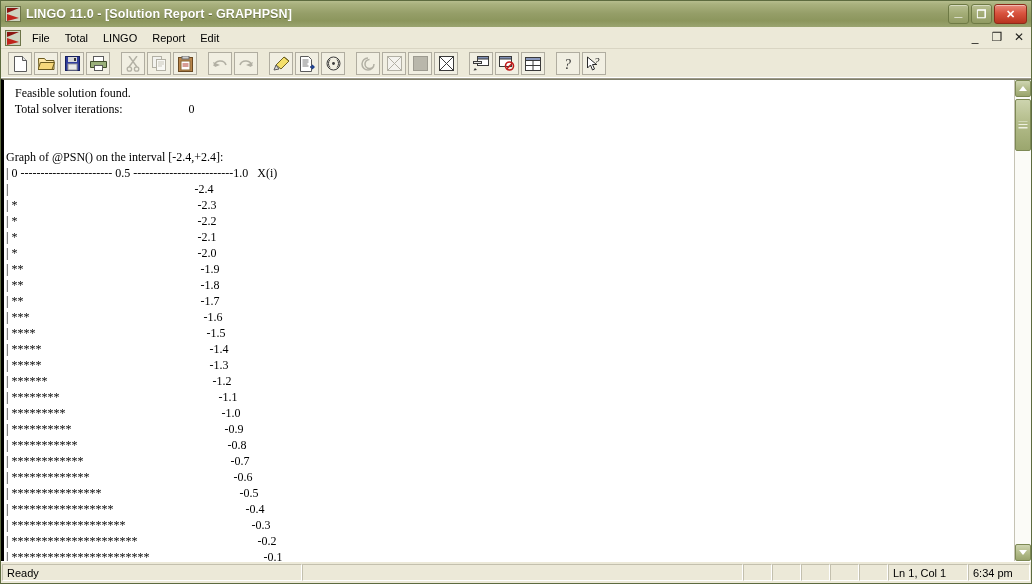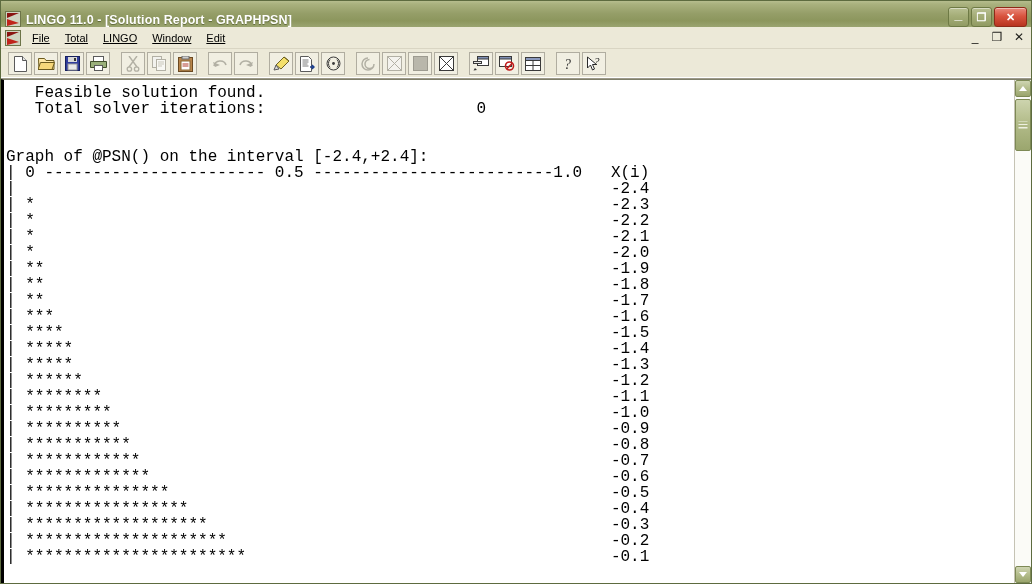--- a/index.html
+++ b/index.html
@@ -25,21 +25,21 @@
     flex-direction: column;
   }
 
   
   .titlebar {
     height: 26px;
     flex: 0 0 26px;
     background: linear-gradient(to bottom,
         #b6bd8e 0%, #a9b17e 12%, #959e68 48%, #8c965d 76%, #9aa470 100%);
     display: flex;
-    align-items: flex-end;
+    align-items: center;
     padding: 0 2px 0 4px;
     box-sizing: border-box;
     position: relative;
   }
   .titlebar .tb-icon {
     width: 16px;
     height: 16px;
     flex: 0 0 16px;
     margin-right: 5px;
     position: relative;
@@ -130,21 +130,20 @@
     width: 16px; height: 16px;
     flex: 0 0 16px;
     margin: 0 4px 0 1px;
   }
   .menu-item {
     font-size: 11px;
     color: #000000;
     padding: 3px 8px 3px 7px;
     cursor: default;
     white-space: nowrap;
-    text-decoration: underline;
   }
   .mdi-ctrl {
     margin-left: auto;
     display: flex;
     align-items: center;
     padding-right: 5px;
     gap: 8px;
   }
   .mdi-btn {
     width: 14px; height: 14px;
@@ -209,22 +208,22 @@
   }
   .report {
     flex: 1 1 auto;
     overflow: hidden;
     padding: 5px 0 0 2px;
     box-sizing: border-box;
     background: #ffffff;
   }
   pre.report-text {
     margin: 0;
-    font-family: Liberation Mono, monospace;
-    font-size: 16px;
+    font-family: Liberation Serif, serif;
+    font-size: 12px;
     line-height: 16px;
     color: #000000;
     white-space: pre;
     letter-spacing: 0px;
   }
 
   
   .vscroll {
     width: 17px;
     flex: 0 0 17px;
@@ -337,21 +336,21 @@
     </div>
   </div>
 
   <div class="menubar">
     <div class="mdi-icon">
       <div class="lingo-logo"></div>
     </div>
     <div class="menu-item">File</div>
     <div class="menu-item">Total</div>
     <div class="menu-item">LINGO</div>
-    <div class="menu-item">Window</div>
+    <div class="menu-item">Report</div>
     <div class="menu-item">Edit</div>
     <div class="mdi-ctrl">
       <div class="mdi-btn">_</div>
       <div class="mdi-btn">❐</div>
       <div class="mdi-btn">✕</div>
     </div>
   </div>
 
   <div class="toolbar">
 
@@ -571,14 +570,25 @@
             <span class="grip"></span>
           </div>
         </div>
         <div class="sb-arrow">
           <span class="arrow-gl arrow-down"></span>
         </div>
       </div>
     </div>
   </div>
 
+  <div class="statusbar">
+    <div class="sb-panel sb-ready">Ready</div>
+    <div class="sb-panel sb-mid"></div>
+    <div class="sb-panel sb-small"></div>
+    <div class="sb-panel sb-small"></div>
+    <div class="sb-panel sb-small"></div>
+    <div class="sb-panel sb-small"></div>
+    <div class="sb-panel sb-small"></div>
+    <div class="sb-panel sb-ln">Ln 1, Col 1</div>
+    <div class="sb-panel sb-time">6:34 pm</div>
+  </div>
 
 </div>
 
 </body></html>

